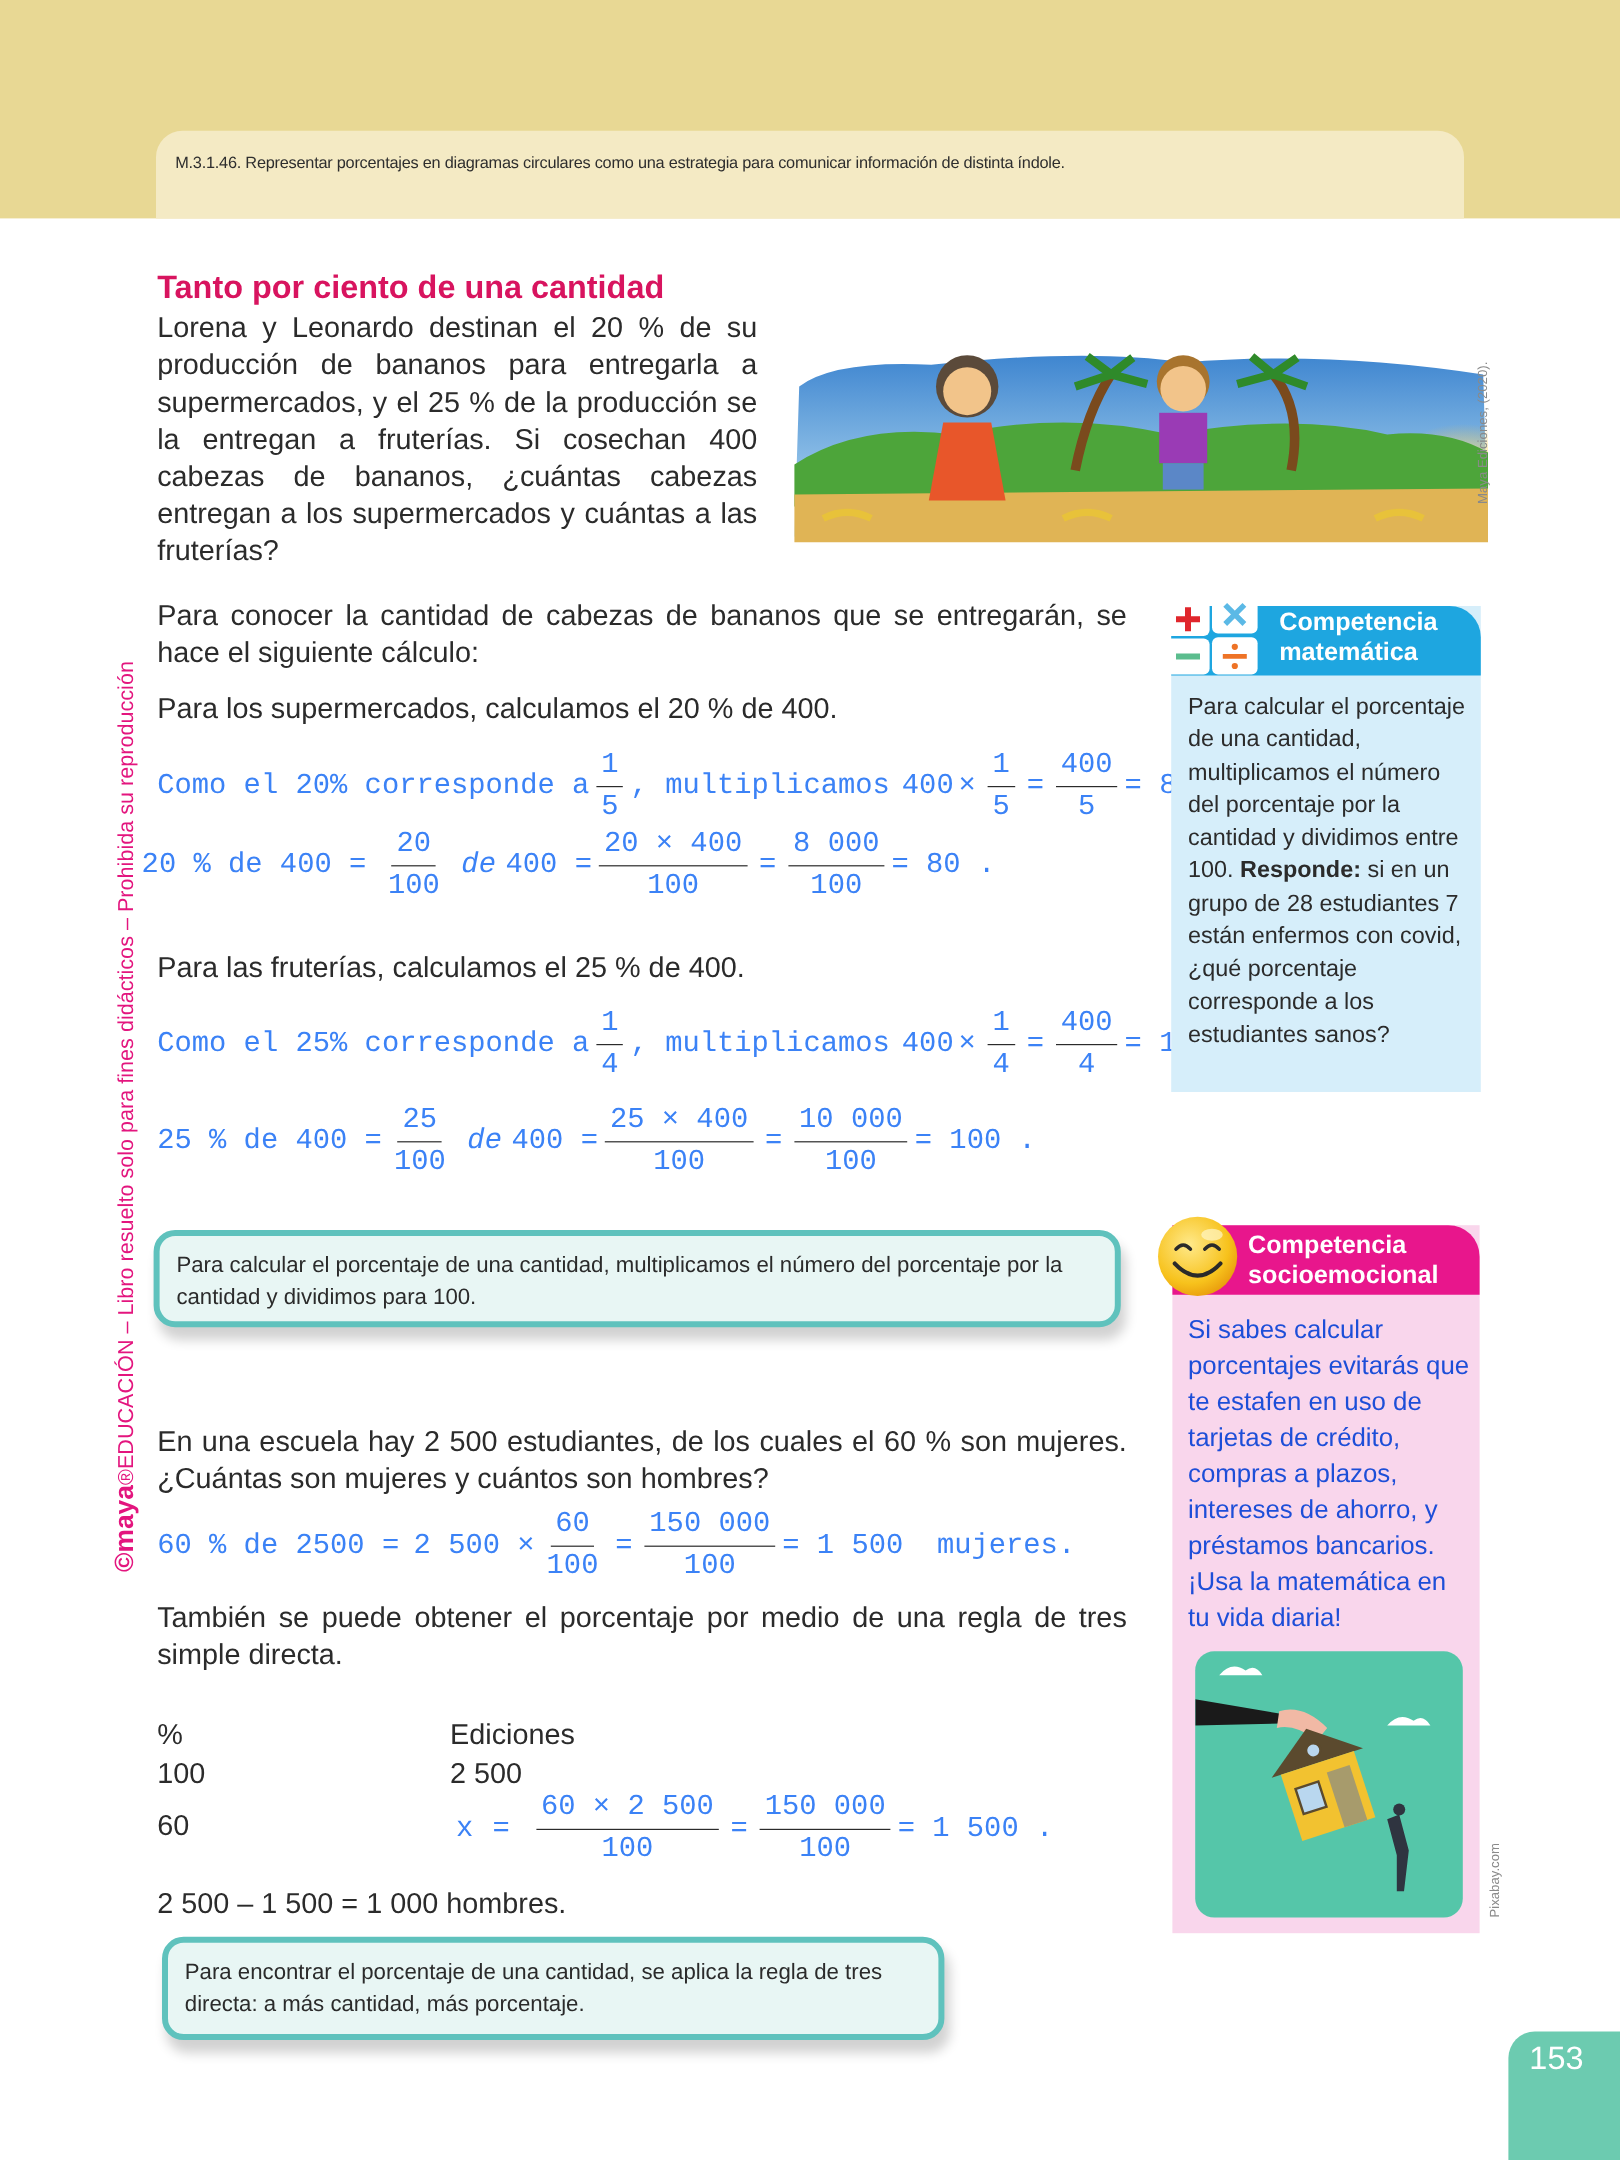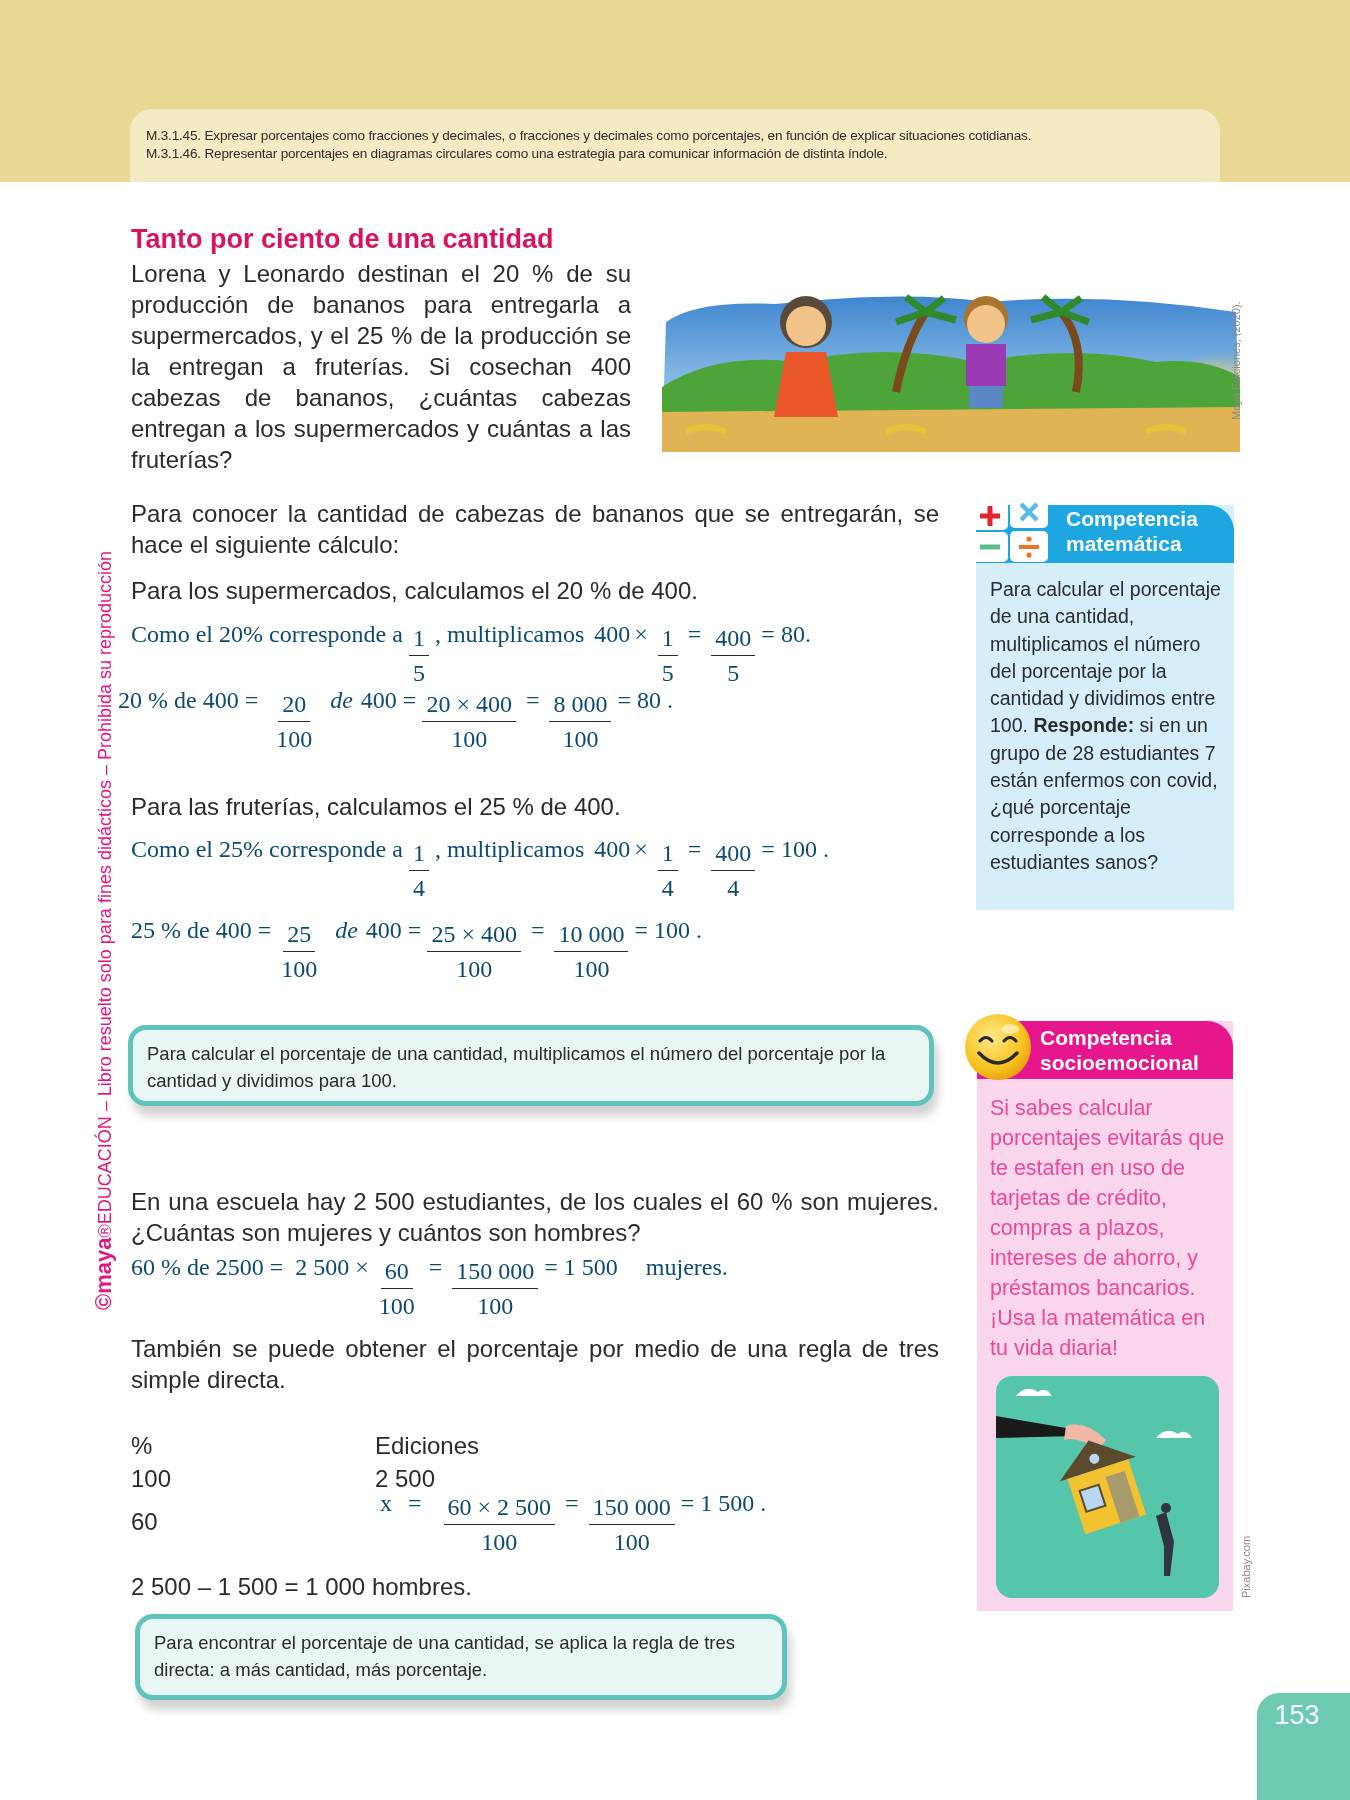--- a/index.html
+++ b/index.html
@@ -21,21 +21,21 @@
   .intro { left: 131px; top: 258px; width: 500px; text-align: justify; }
 
   
   .illus { left: 656px; top: 282px; width: 584px; height: 170px; }
   .credit-v { font-family: "Liberation Sans", sans-serif; font-size: 11px; color: #8a8a8a; transform-origin: 0 0; transform: rotate(-90deg); white-space: nowrap; }
 
   .line { font-family: "Liberation Sans", sans-serif; font-size: 24px; color: #2b2b2b; white-space: nowrap; }
   .para-just { text-align: justify; width: 808px; }
 
   
-  .eq { display: flex; align-items: flex-start; font-family: Liberation Serif, serif; font-size: 24px; color: #0c4a6e; white-space: nowrap; }
+  .eq { display: flex; align-items: center; font-family: Liberation Mono, monospace; font-size: 24px; color: #3b82f6; white-space: nowrap; }
   .frac { display: inline-flex; flex-direction: column; align-items: center; margin: 0 6px; line-height: 34px; }
   .frac .num { border-bottom: 1.5px solid #2b2b2b; padding: 0 4px; }
   .frac .den { padding: 0 4px; }
   .frac.small .num { border-bottom: 1.2px solid #2b2b2b; }
   .op { margin: 0 4px; }
   .it { font-style: italic; margin: 0 8px; }
 
   
   .note { background: #e8f6f4; border: 5px solid #5fc2bd; border-radius: 18px; box-shadow: 4px 10px 10px rgba(0,0,0,0.18); font-family: "Liberation Sans", sans-serif; font-size: 18.5px; line-height: 27px; color: #2b2b2b; padding: 10px 14px; }
 
@@ -43,33 +43,32 @@
   .math-panel { left: 976px; top: 505px; width: 258px; height: 405px; background: #d6eefa; }
   .math-head { left: 976px; top: 505px; width: 258px; height: 58px; background: #1ea6e0; border-radius: 0 26px 0 0; }
   .math-head-title { left: 1066px; top: 506px; font-family: "Liberation Sans", sans-serif; font-weight: bold; font-size: 21px; line-height: 25px; color: #ffffff; }
   .math-body { left: 990px; top: 576px; width: 240px; font-family: "Liberation Sans", sans-serif; font-size: 19.5px; line-height: 27.3px; color: #2b2b2b; }
   .math-body strong { font-weight: bold; }
   .ops-icon { left: 968px; top: 498px; width: 82px; height: 66px; }
 
   .socio-panel { left: 977px; top: 1021px; width: 256px; height: 590px; background: #f9d6ec; }
   .socio-head { left: 977px; top: 1021px; width: 256px; height: 58px; background: #e8168c; border-radius: 0 26px 0 0; }
   .socio-head-title { left: 1040px; top: 1025px; font-family: "Liberation Sans", sans-serif; font-weight: bold; font-size: 21px; line-height: 25px; color: #ffffff; }
-  .socio-body { left: 990px; top: 1093px; width: 235px; font-family: "Liberation Sans", sans-serif; font-size: 21.5px; line-height: 30px; color: #ec4899; }
+  .socio-body { left: 990px; top: 1093px; width: 235px; font-family: "Liberation Sans", sans-serif; font-size: 21.5px; line-height: 30px; color: #1d4ed8; }
   .smiley { left: 962px; top: 1011px; width: 72px; height: 72px; }
   .house-pic { left: 996px; top: 1376px; width: 223px; height: 222px; background: #55c6a9; border-radius: 16px; overflow: hidden; }
 
   .page-tab { left: 1257px; top: 1693px; width: 93px; height: 107px; background: #6ccbb0; border-radius: 22px 0 0 0; }
   .page-num { left: 1257px; top: 1700px; width: 80px; text-align: center; font-family: "Liberation Sans", sans-serif; font-size: 27px; color: #ffffff; }
 </style>
 </head>
 <body>
 
 <div class="abs top-band"></div>
 <div class="abs objectives">
-  <div>M.3.1.45. Expresar porcentajes como fracciones y decimales, o fracciones y decimales como porcentajes, en función de explicar situaciones cotidianas.</div>
   <div>M.3.1.46. Representar porcentajes en diagramas circulares como una estrategia para comunicar información de distinta índole.</div>
 </div>
 
 <div class="abs side-mark"><b>©maya</b><span>®EDUCACIÓN – Libro resuelto solo para fines didácticos – Prohibida su reproducción</span></div>
 
 <div class="abs title">Tanto por ciento de una cantidad</div>
 <div class="abs body-text intro">Lorena y Leonardo destinan el 20 % de su producción de bananos para entregarla a supermercados, y el 25 % de la producción se la entregan a fruterías. Si cosechan 400 cabezas de bananos, ¿cuántas cabezas entregan a los supermercados y cuántas a las fruterías?</div>
 
 <svg class="abs illus" viewBox="0 0 584 170">
   <defs>

